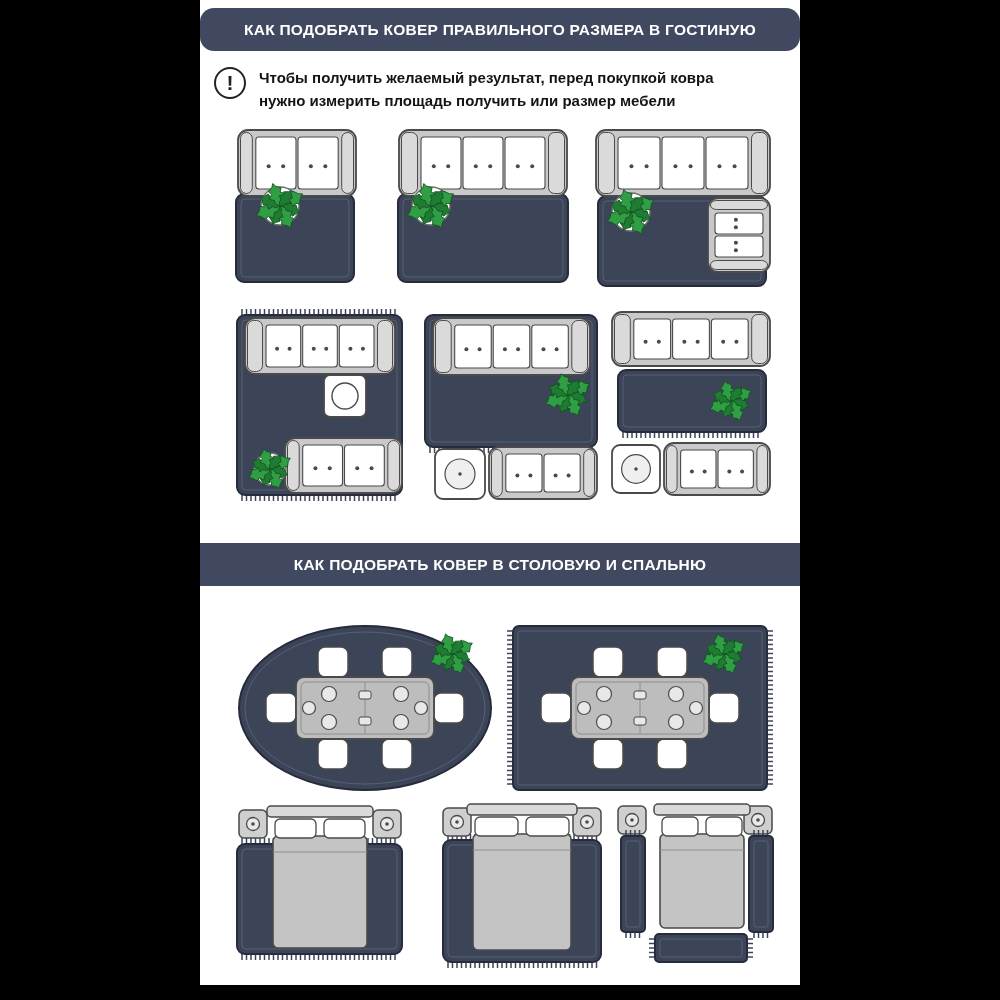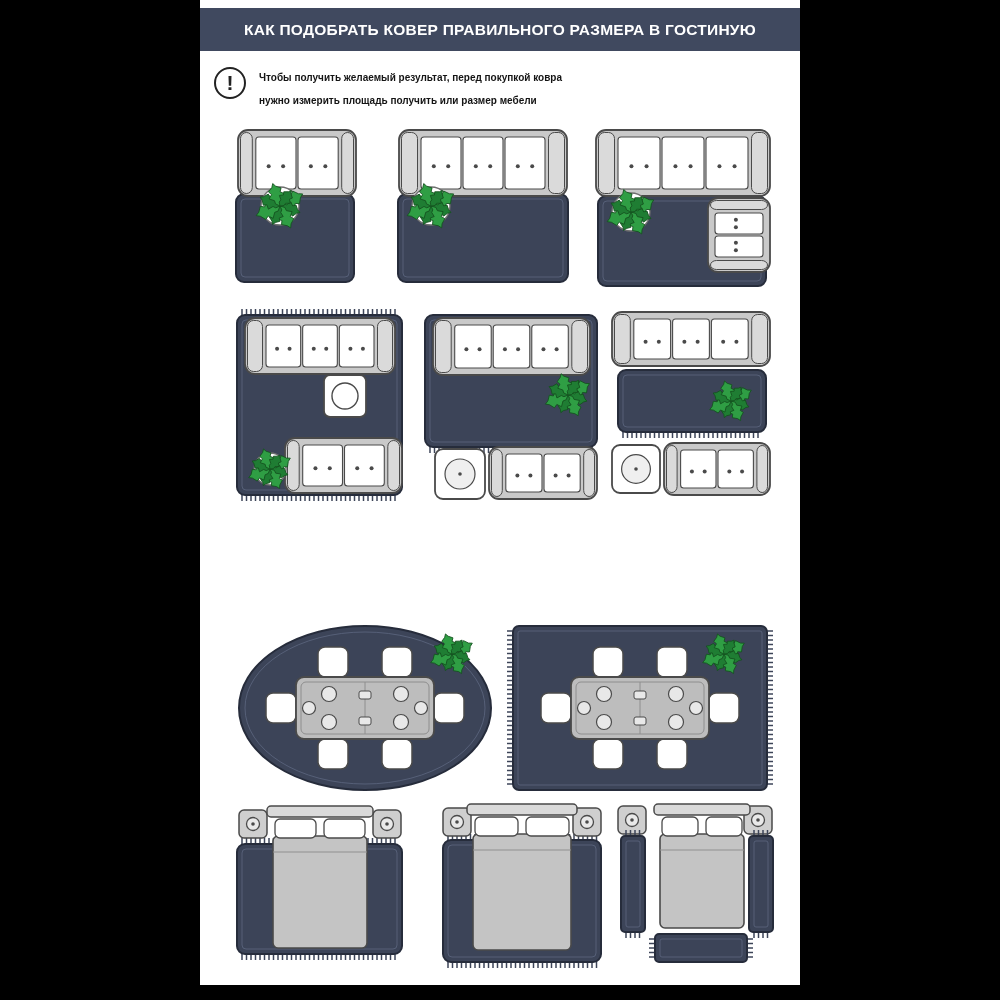--- a/index.html
+++ b/index.html
@@ -2,27 +2,27 @@
 <html><head>
 <meta charset="utf-8">
 <style>
   html,body{margin:0;padding:0;background:#000;}
   .page{position:relative;width:1000px;height:1000px;background:#000;overflow:hidden;
         font-family:"Liberation Sans", sans-serif;}
   .content{position:absolute;left:200px;top:0;width:600px;height:985px;background:#fff;}
   .band{position:absolute;left:0;width:600px;height:43px;display:flex;align-items:center;
         justify-content:center;color:#fff;font-weight:bold;font-size:15.5px;
         letter-spacing:.25px;text-align:center;}
-  .band1{top:8px;}
+  .band1{top:8px;border-radius:14px;}
   .band2{top:543px;}
   .note{position:absolute;left:14px;top:63px;width:570px;display:flex;gap:13px;align-items:flex-start;}
   .note-icon{width:32px;height:32px;border:2.5px solid #222;border-radius:50%;
         display:flex;align-items:center;justify-content:center;font-weight:bold;
         font-size:21px;color:#222;flex:0 0 32px;margin-top:4px;box-sizing:border-box;}
-  .note-text{font-size:10px;line-height:23px;color:#141414;font-weight:600;padding-top:3px;}
+  .note-text{font-size:15px;line-height:23px;color:#141414;font-weight:600;padding-top:3px;}
   svg{position:absolute;left:0;display:block;}
   #svg-living{top:118px;}
   #svg-dining{top:600px;}
 </style>
 </head>
 <body>
 
 <div class="page">
   <div class="content">
 
@@ -413,20 +413,23 @@
             <rect x="480.6" y="332" width="35.4" height="38" rx="3" fill="#fff" stroke="#4a4a4a" stroke-width="1.1"></rect>
             <circle cx="491.928" cy="353.6" r="2" fill="#4a4a4a"></circle>
             <circle cx="504.672" cy="353.6" r="2" fill="#4a4a4a"></circle>
             <rect x="518" y="332" width="35.4" height="38" rx="3" fill="#fff" stroke="#4a4a4a" stroke-width="1.1"></rect>
             <circle cx="529.3280000000001" cy="353.6" r="2" fill="#4a4a4a"></circle>
             <circle cx="542.072" cy="353.6" r="2" fill="#4a4a4a"></circle>
           </g>
         </g>
       </svg>
 
+    <div class="band band2" style="background: rgb(64, 73, 95);">
+      <span>КАК ПОДОБРАТЬ КОВЕР В СТОЛОВУЮ И СПАЛЬНЮ</span>
+    </div>
 
     <svg id="svg-dining" width="600" height="385" viewBox="0 0 600 385">
         <g>
           <g>
             <ellipse cx="165" cy="108" rx="126" ry="82" fill="#3c4458" stroke="#262c3b" stroke-width="2"></ellipse>
             <ellipse cx="165" cy="108" rx="120" ry="76" fill="none" stroke="#5d6680" stroke-width="1" opacity="0.8"></ellipse>
           </g>
           <g>
             <g>
               <rect x="118" y="47" width="30" height="30" rx="7" fill="#fff" stroke="#4a4a4a" stroke-width="1.5"></rect>

